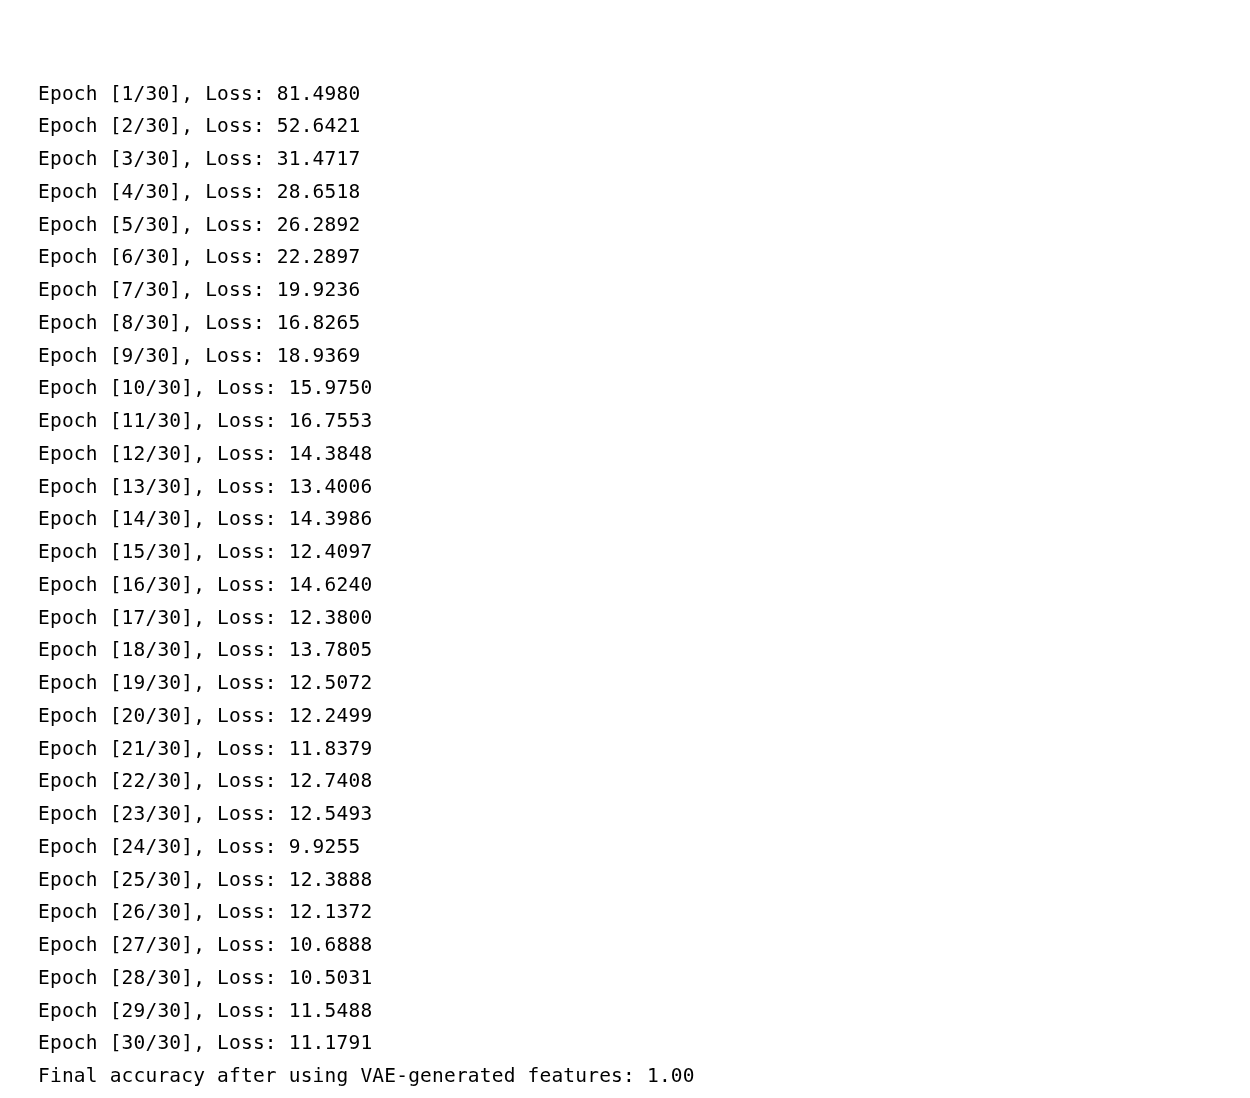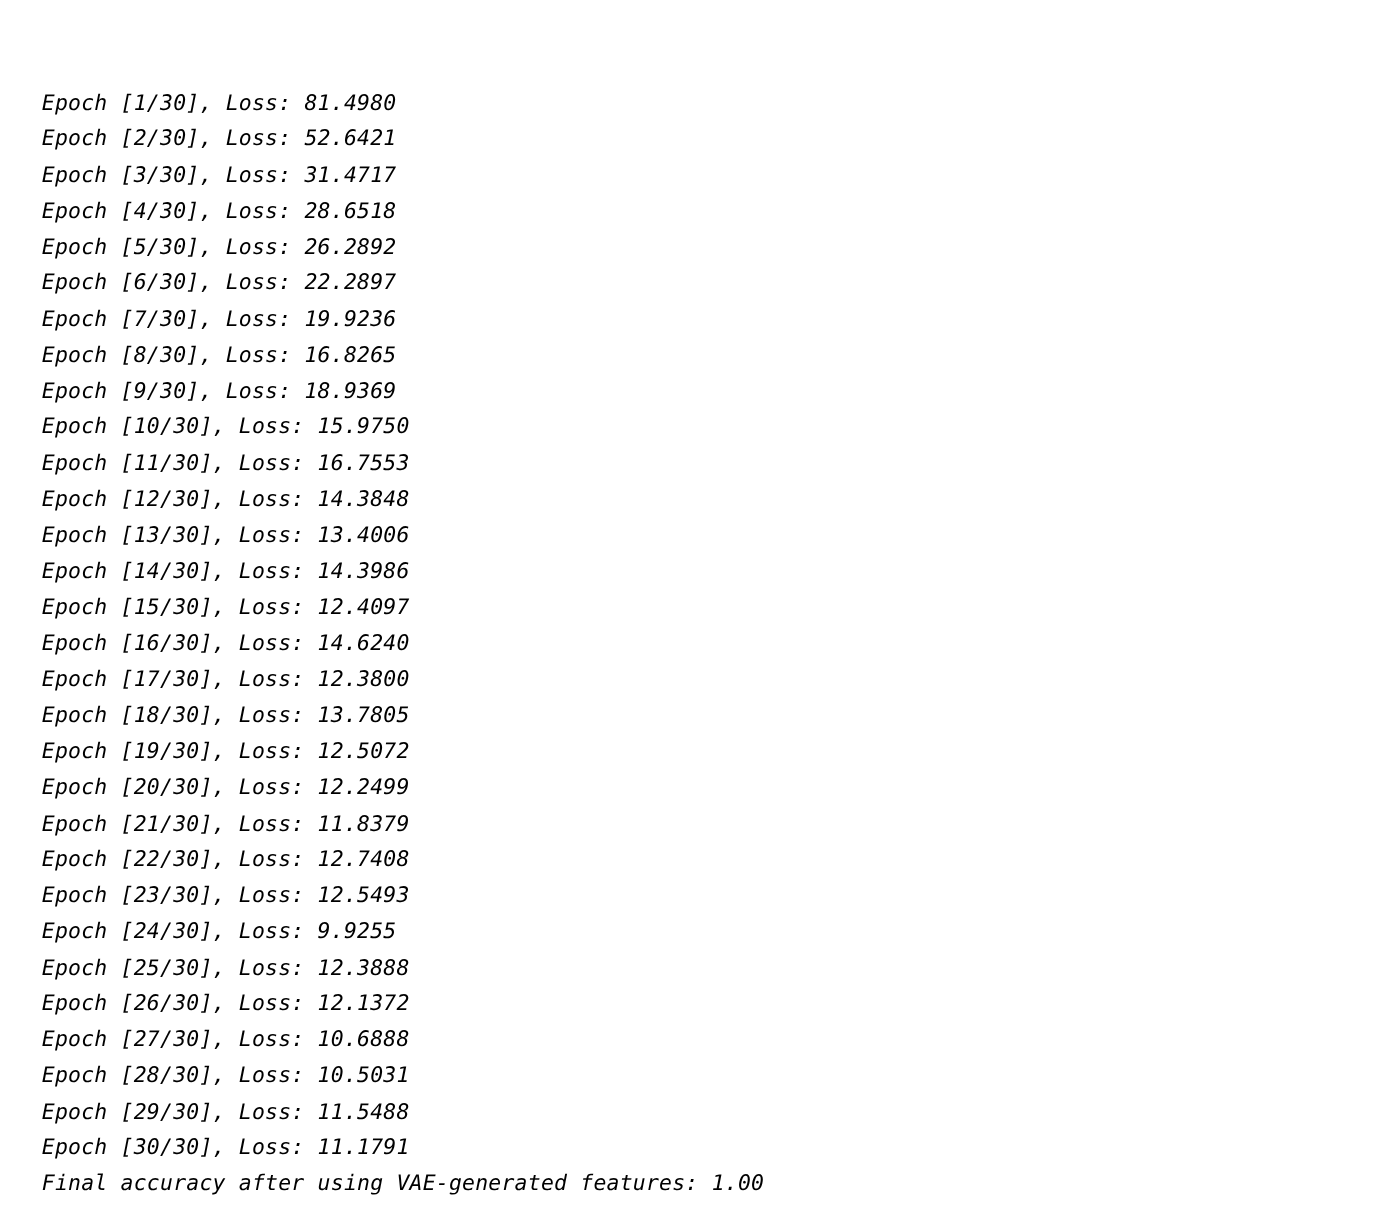--- a/index.html
+++ b/index.html
@@ -12,20 +12,19 @@
       font-family: "SF Mono", "Menlo", "Monaco", "Consolas", "DejaVu Sans Mono", monospace;
       font-size: 19.5px;
       line-height: 1.68;
       color: #000000;
       padding: 12px 0 0 38px;
       white-space: pre;
       letter-spacing: 0.2px;
     }
     .output-line {
       display: block;
-      font-style: italic;
     }
   </style>
 </head>
 <body>
 
 <div id="output-container"><span class="output-line">Epoch [1/30], Loss: 81.4980</span><span class="output-line">Epoch [2/30], Loss: 52.6421</span><span class="output-line">Epoch [3/30], Loss: 31.4717</span><span class="output-line">Epoch [4/30], Loss: 28.6518</span><span class="output-line">Epoch [5/30], Loss: 26.2892</span><span class="output-line">Epoch [6/30], Loss: 22.2897</span><span class="output-line">Epoch [7/30], Loss: 19.9236</span><span class="output-line">Epoch [8/30], Loss: 16.8265</span><span class="output-line">Epoch [9/30], Loss: 18.9369</span><span class="output-line">Epoch [10/30], Loss: 15.9750</span><span class="output-line">Epoch [11/30], Loss: 16.7553</span><span class="output-line">Epoch [12/30], Loss: 14.3848</span><span class="output-line">Epoch [13/30], Loss: 13.4006</span><span class="output-line">Epoch [14/30], Loss: 14.3986</span><span class="output-line">Epoch [15/30], Loss: 12.4097</span><span class="output-line">Epoch [16/30], Loss: 14.6240</span><span class="output-line">Epoch [17/30], Loss: 12.3800</span><span class="output-line">Epoch [18/30], Loss: 13.7805</span><span class="output-line">Epoch [19/30], Loss: 12.5072</span><span class="output-line">Epoch [20/30], Loss: 12.2499</span><span class="output-line">Epoch [21/30], Loss: 11.8379</span><span class="output-line">Epoch [22/30], Loss: 12.7408</span><span class="output-line">Epoch [23/30], Loss: 12.5493</span><span class="output-line">Epoch [24/30], Loss: 9.9255</span><span class="output-line">Epoch [25/30], Loss: 12.3888</span><span class="output-line">Epoch [26/30], Loss: 12.1372</span><span class="output-line">Epoch [27/30], Loss: 10.6888</span><span class="output-line">Epoch [28/30], Loss: 10.5031</span><span class="output-line">Epoch [29/30], Loss: 11.5488</span><span class="output-line">Epoch [30/30], Loss: 11.1791</span><span class="output-line"></span><span class="output-line">Final accuracy after using VAE-generated features: 1.00</span></div>
 
 
 </body></html>

